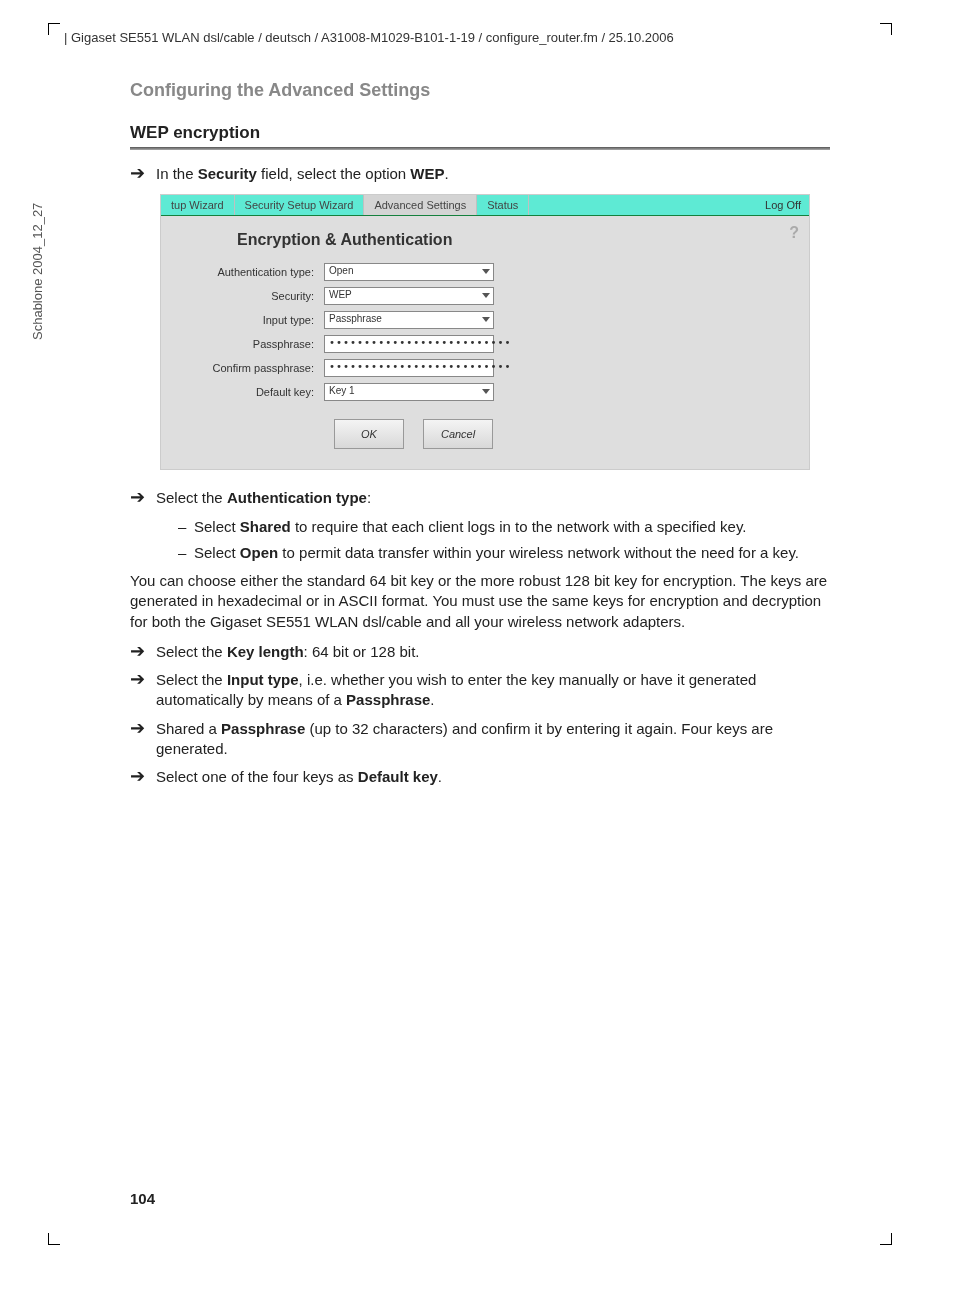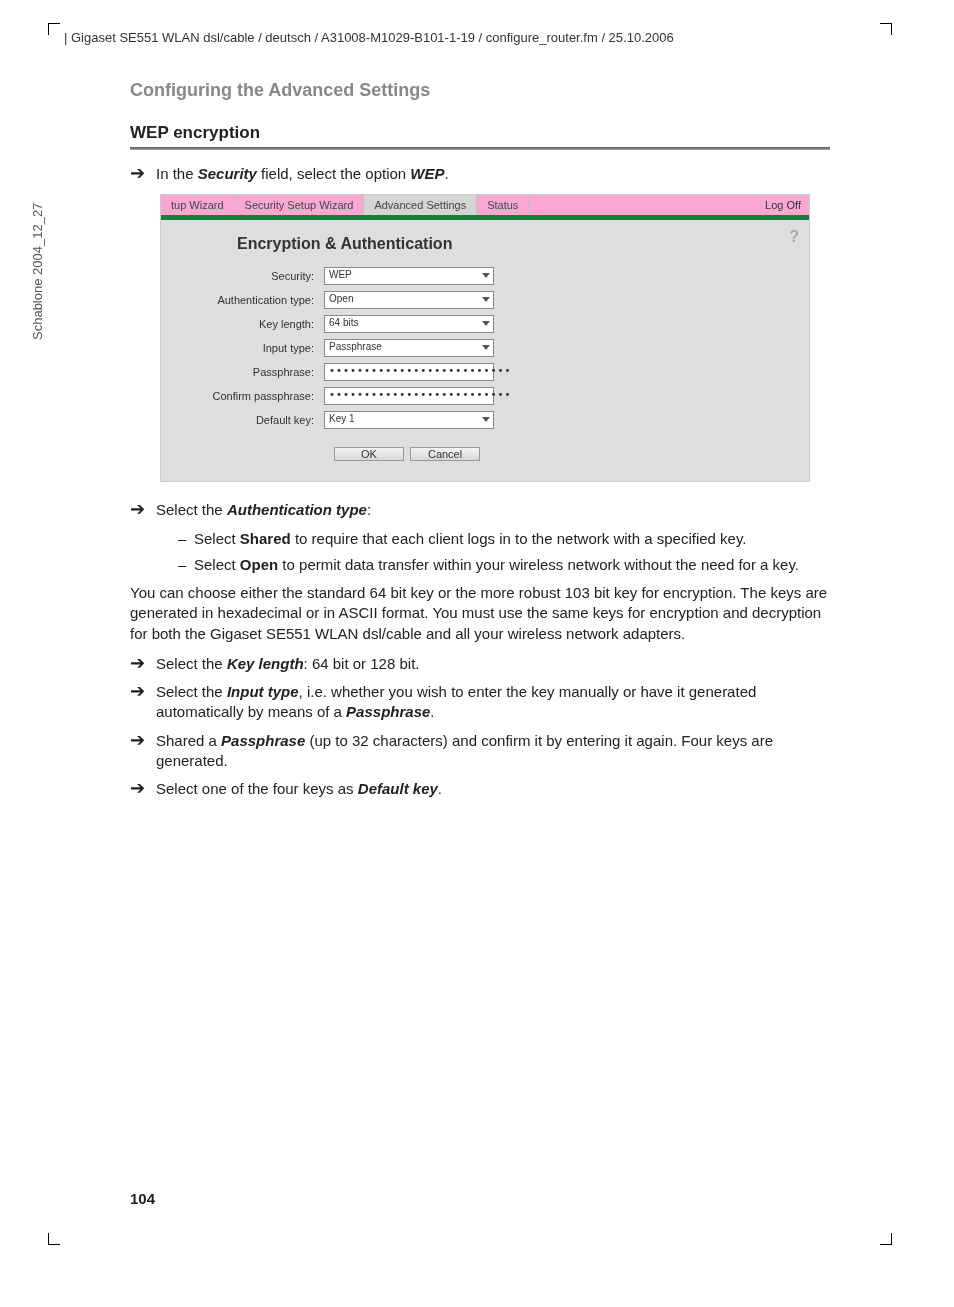--- a/index.html
+++ b/index.html
@@ -54,34 +54,34 @@
     height: 3px;
     background: linear-gradient(#555,#aaa);
     margin-bottom: 14px;
   }
   p { line-height: 1.35; margin-bottom: 10px; }
   .link { color: #1a5fcc; }
   .arrow-line { display: flex; margin: 8px 0 8px 0; }
   .arrow-line .arr { flex: 0 0 26px; font-size: 18px; line-height: 1.1;}
   .arrow-line .txt { flex: 1; line-height: 1.35; }
   .b { font-weight: bold; }
-  .bi { font-weight: bold; font-style: italic; }
+  .bi { font-weight: bold; }
   .sub-list { margin-left: 48px; margin-bottom: 8px;}
   .sub-item { display:flex; margin-bottom:6px; line-height:1.35;}
   .sub-item .dash { flex:0 0 16px;}
   .sub-item .stxt { flex:1;}
   .screenshot {
     width: 650px;
     background: #dedede;
     border: 1px solid #ccc;
     margin: 10px 0 18px 30px;
     font-size: 11px;
     color: #333;
   }
-  .ss-tabs { display:flex; border-bottom:5px solid #15803d; background:#f9a8d4;}
+  .ss-tabs { display:flex; border-bottom:1px solid #15803d; background:#5eead4;}
   .ss-tab { padding:4px 10px; border-right:1px solid #c0c0c0; color:#444;}
   .ss-tab.active { background:#d4d4d4; font-weight:normal;}
   .ss-logoff { margin-left:auto; padding:4px 8px;}
   .ss-body { padding: 14px 18px 20px 18px; position:relative;}
   .ss-help { position:absolute; top:8px; right:10px; color:#aaa; font-size:16px; font-weight:bold;}
   .ss-heading { text-align:left; font-weight:bold; font-size:16px; margin-left:58px; margin-bottom:14px; line-height:1.2;}
   .ss-row { display:flex; align-items:center; margin-bottom:6px;}
   .ss-label { width:145px; text-align:right; padding-right:10px; font-size:11px;}
   .ss-select, .ss-input {
     width: 170px; height:18px;
@@ -93,22 +93,22 @@
     content:"";
     position:absolute; right:3px; top:5px;
     border-left:4px solid transparent;
     border-right:4px solid transparent;
     border-top:5px solid #555;
   }
   .ss-input { font-family: monospace; letter-spacing:1px;}
   .ss-buttons { margin-left:155px; margin-top:18px;}
   .ss-btn {
     display:inline-block; width:70px; text-align:center;
-    padding:0 0; background:linear-gradient(#f4f4f4,#d8d8d8);
-    border:1px solid #999; font-size:11px; margin-right:3px;
+    padding:8px 0; background:linear-gradient(#f4f4f4,#d8d8d8);
+    border:1px solid #999; font-size:11px; margin-right:16px;font-style:italic;
   }
   .gen-heading { font-weight:bold; margin:16px 0 8px 0; font-size:15px;}
   .page-num {
     position:absolute;
     bottom: 100px;
     left: 130px;
     font-weight:bold;
     font-size:15px;
   }
 </style>
@@ -142,30 +142,26 @@
       <div class="ss-tab">Security Setup Wizard</div>
       <div class="ss-tab active">Advanced Settings</div>
       <div class="ss-tab">Status</div>
       <div class="ss-logoff">Log Off</div>
     </div>
     <div class="ss-body">
       <div class="ss-help">?</div>
       <div class="ss-heading">Encryption &amp; Authentication</div>
 
       <div class="ss-row">
+        <div class="ss-label">Authentication type:</div>
+        <div class="ss-select">Open</div>
+      </div>
+      <div class="ss-row">
         <div class="ss-label">Security:</div>
         <div class="ss-select">WEP</div>
-      </div>
-      <div class="ss-row">
-        <div class="ss-label">Authentication type:</div>
-        <div class="ss-select">Open</div>
-      </div>
-      <div class="ss-row">
-        <div class="ss-label">Key length:</div>
-        <div class="ss-select">64 bits</div>
       </div>
       <div class="ss-row">
         <div class="ss-label">Input type:</div>
         <div class="ss-select">Passphrase</div>
       </div>
       <div class="ss-row">
         <div class="ss-label">Passphrase:</div>
         <div class="ss-input">••••••••••••••••••••••••••</div>
       </div>
       <div class="ss-row">
@@ -193,21 +189,21 @@
     <div class="sub-item">
       <div class="dash">–</div>
       <div class="stxt"><span>Select </span><span class="b">Shared</span><span> to require that each client logs in to the network with a specified key.</span></div>
     </div>
     <div class="sub-item">
       <div class="dash">–</div>
       <div class="stxt"><span>Select </span><span class="b">Open</span><span> to permit data transfer within your wireless network without the need for a key.</span></div>
     </div>
   </div>
 
-  <p>You can choose either the standard 64 bit key or the more robust 103 bit key for encryption. The keys are generated in hexadecimal or in ASCII format. You must use the same keys for encryption and decryption for both the Gigaset SE551 WLAN dsl/cable and all your wireless network adapters.</p>
+  <p>You can choose either the standard 64 bit key or the more robust 128 bit key for encryption. The keys are generated in hexadecimal or in ASCII format. You must use the same keys for encryption and decryption for both the Gigaset SE551 WLAN dsl/cable and all your wireless network adapters.</p>
 
   <div class="arrow-line">
     <div class="arr">➔</div>
     <div class="txt">
       <span>Select the </span><span class="bi">Key length</span><span>: 64 bit or 128 bit.</span>
     </div>
   </div>
   <div class="arrow-line">
     <div class="arr">➔</div>
     <div class="txt">

